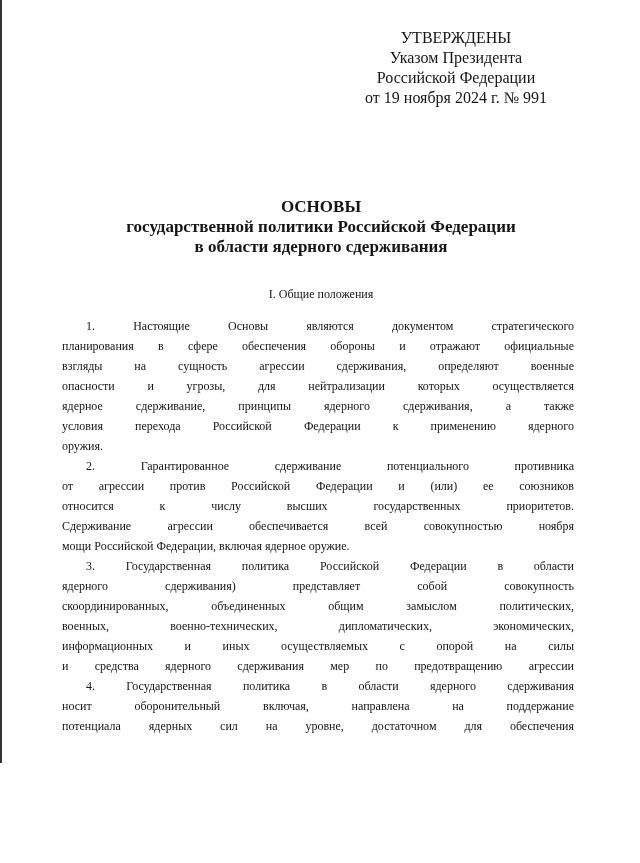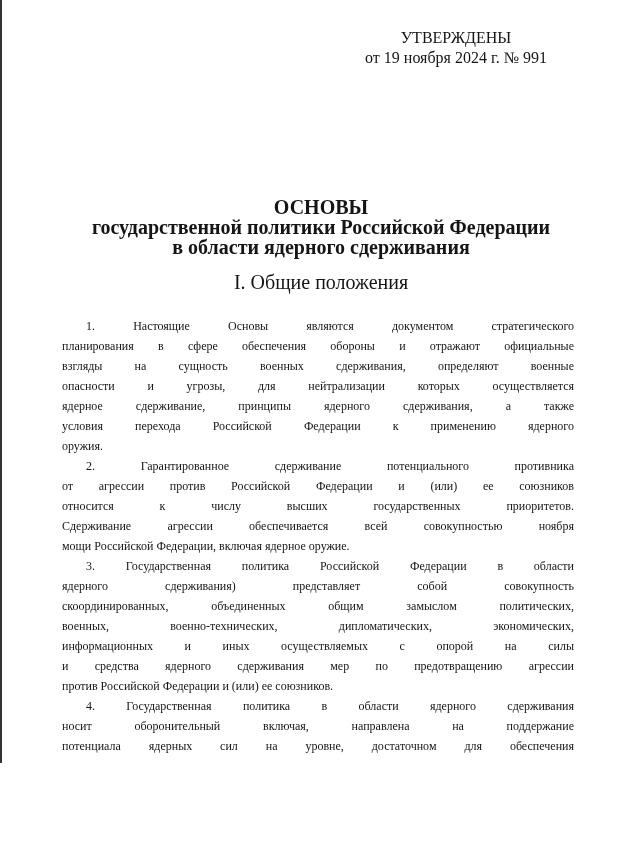--- a/index.html
+++ b/index.html
@@ -23,30 +23,30 @@
     font-size: 16px;
     line-height: 20px;
   }
   .doc-title {
     position: absolute;
     top: 197px;
     left: 63px;
     width: 512px;
     text-align: center;
     font-weight: bold;
-    font-size: 20px;
+    font-size: 17px;
     line-height: 20px;
   }
   .section-heading {
     position: absolute;
-    top: 272px;
+    top: 284px;
     left: 63px;
     width: 512px;
     text-align: center;
-    font-size: 20px;
+    font-size: 12px;
     line-height: 20px;
   }
   .body-text {
     position: absolute;
     top: 316px;
     left: 60px;
     width: 512px;
     font-size: 12px;
     line-height: 20px;
   }
@@ -59,38 +59,40 @@
   .ln.first { text-indent: 24px; }
   .ln.end { text-align-last: left; }
 </style>
 </head>
 <body>
 
 <div class="page">
 
   <div class="approval">
     <div>УТВЕРЖДЕНЫ</div>
+    <div>Указом Президента</div>
+    <div>Российской Федерации</div>
     <div>от 19 ноября 2024 г. № 991</div>
   </div>
 
   <div class="doc-title">
     <div>ОСНОВЫ</div>
     <div>государственной политики Российской Федерации</div>
     <div>в области ядерного сдерживания</div>
   </div>
 
   <div class="section-heading">I. Общие положения</div>
 
   <div class="body-text">
 
     <p>
       </p>
       <div class="ln first">1. Настоящие Основы являются документом стратегического</div>
       <div class="ln">планирования в сфере обеспечения обороны и отражают официальные</div>
-      <div class="ln">взгляды на сущность военных сдерживания, определяют военные</div>
+      <div class="ln">взгляды на сущность агрессии сдерживания, определяют военные</div>
       <div class="ln">опасности и угрозы, для нейтрализации которых осуществляется</div>
       <div class="ln">ядерное сдерживание, принципы ядерного сдерживания, а также</div>
       <div class="ln">условия перехода Российской Федерации к применению ядерного</div>
       <div class="ln end">оружия.</div>
     <p></p>
 
     <p>
       </p>
       <div class="ln first">2. Гарантированное сдерживание потенциального противника</div>
       <div class="ln">от агрессии против Российской Федерации и (или) ее союзников</div>
@@ -100,21 +102,20 @@
     <p></p>
 
     <p>
       </p>
       <div class="ln first">3. Государственная политика Российской Федерации в области</div>
       <div class="ln">ядерного сдерживания) представляет собой совокупность</div>
       <div class="ln">скоординированных, объединенных общим замыслом политических,</div>
       <div class="ln">военных, военно-технических, дипломатических, экономических,</div>
       <div class="ln">информационных и иных осуществляемых с опорой на силы</div>
       <div class="ln">и средства ядерного сдерживания мер по предотвращению агрессии</div>
-      <div class="ln end">против Российской Федерации и (или) ее союзников.</div>
     <p></p>
 
     <p>
       </p>
       <div class="ln first">4. Государственная политика в области ядерного сдерживания</div>
       <div class="ln">носит оборонительный включая, направлена на поддержание</div>
       <div class="ln">потенциала ядерных сил на уровне, достаточном для обеспечения</div>
     <p></p>
 
   </div>

